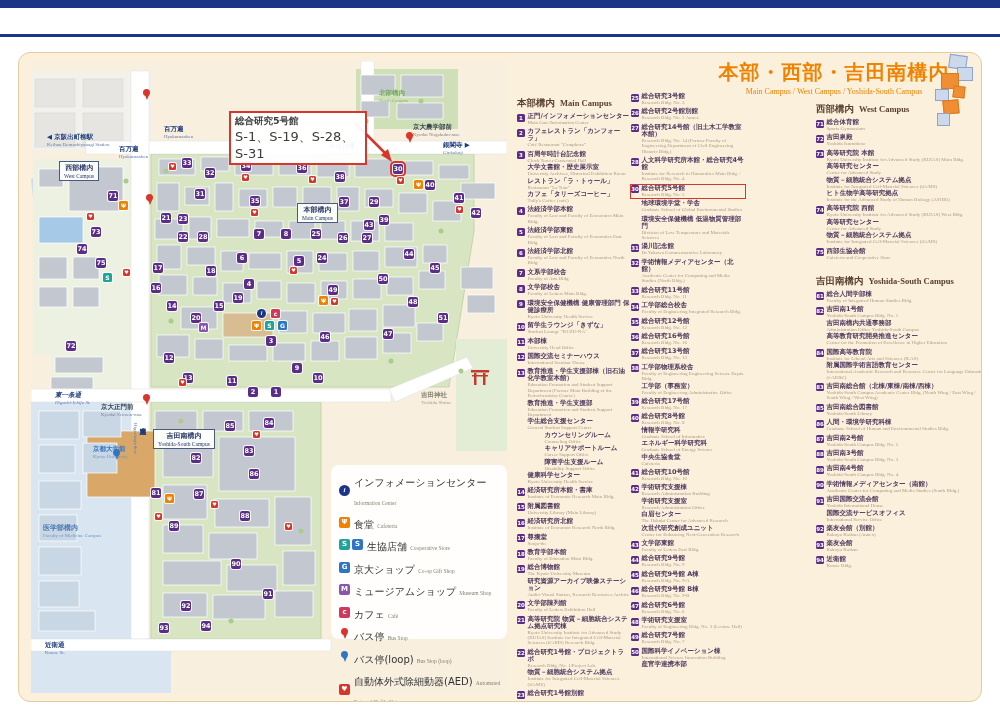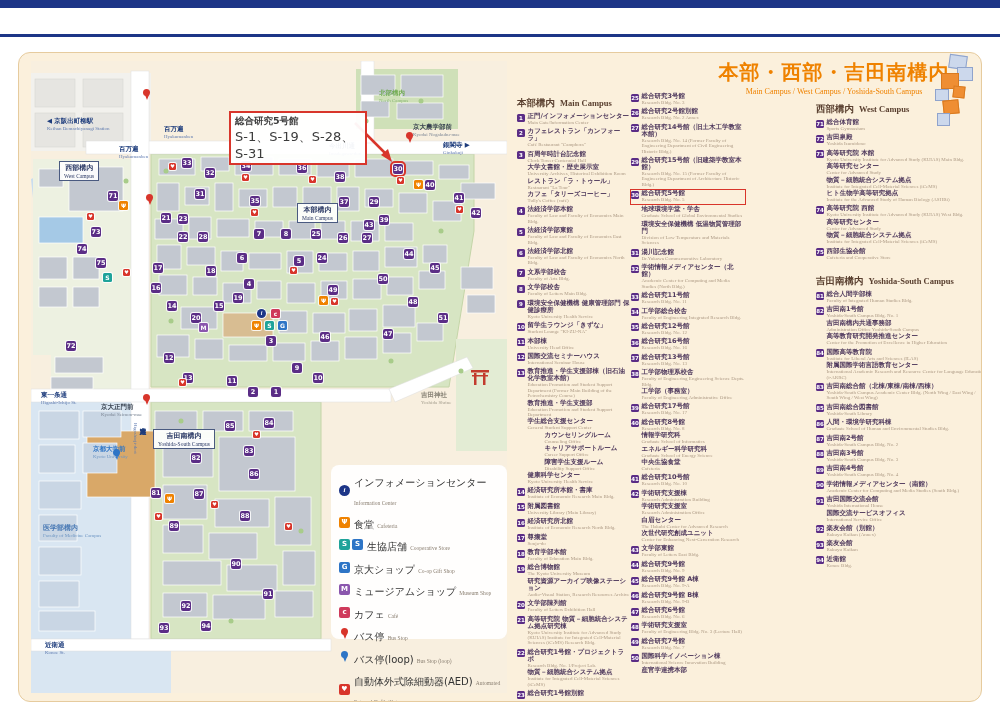--- a/index.html
+++ b/index.html
@@ -351,21 +351,21 @@
           <div class="mic food" style="left: 221px; top: 260px;">Ψ</div>
           <div class="mic shopT" style="left: 234px; top: 260px;">S</div>
           <div class="mic gift" style="left: 247px; top: 260px;">G</div>
           <div class="mic museum" style="left: 168px; top: 262px;">M</div>
           <div class="mic shopT" style="left: 72px; top: 212px;">S</div>
           <div class="pin pinr" style="left: 112px; top: 28px;"></div>
           <div class="pin pinr" style="left: 115px; top: 133px;"></div>
           <div class="pin pinr" style="left: 375px; top: 71px;"></div>
           <div class="pin pinr" style="left: 112px; top: 333px;"></div>
           <div class="pin pinb" style="left: 82px; top: 388px;"></div>
-          <div class="lab " style="left: 16px; top: 56px;">
+          <div class="lab " style="left: 16px; top: 72px;">
             <div class="jp">◀ 京阪出町柳駅</div>
             <div class="en">Keihan Demachiyanagi Station</div>
           </div>
           <div class="lab " style="left: 133px; top: 64px;">
             <div class="jp">百万遍</div>
             <div class="en">Hyakumanben</div>
           </div>
           <div class="lab " style="left: 88px; top: 84px;">
             <div class="jp">百万遍</div>
             <div class="en">Hyakumanben</div>
@@ -395,21 +395,21 @@
             <div class="en">Main Campus</div>
           </div>
           <div class="lab boxed" style="left: 122px; top: 368px;">
             <div class="jp">吉田南構内</div>
             <div class="en">Yoshida-South Campus</div>
           </div>
           <div class="lab streetv" style="left: 102px; top: 362px;">
             <div class="jp">東大路通</div>
             <div class="en">Higashioji-dori</div>
           </div>
-          <div class="lab " style="left: 10px; top: 330px;">
+          <div class="lab " style="left: 24px; top: 330px; font-style: italic;">
             <div class="jp">東一条通</div>
             <div class="en">Higashi-Ichijo St.</div>
           </div>
           <div class="lab " style="left: 14px; top: 580px;">
             <div class="jp">近衛通</div>
             <div class="en">Konoe St.</div>
           </div>
           <div class="lab busstop" style="left: 70px; top: 342px;">
             <div class="jp">京大正門前</div>
             <div class="en">Kyodai Seimon-mae</div>
@@ -731,24 +731,24 @@
             </div>
           </div>
           <div class="it">
             <span class="bsq">27</span>
             <div class="txt">
               <div class="jline">総合研究14号館（旧土木工学教室本館）</div>
               <div class="eline">Research Bldg. No. 14 (Former Faculty of Engineering Department of Civil Engineering Historic Bldg.)</div>
             </div>
           </div>
           <div class="it">
-            <span class="bsq">29</span>
-            <div class="txt">
-              <div class="jline">総合研究15号館（旧建築学教室本館）</div>
-              <div class="eline">Research Bldg. No. 15 (Former Faculty of Engineering Department of Architecture Historic Bldg.)</div>
+            <span class="bsq">28</span>
+            <div class="txt">
+              <div class="jline">人文科学研究所本館・総合研究4号館</div>
+              <div class="eline">Institute for Research in Humanities Main Bldg. / Research Bldg. No. 4</div>
             </div>
           </div>
           <div class="it hl">
             <span class="bsq">30</span>
             <div class="txt">
               <div class="jline">総合研究5号館</div>
               <div class="eline">Research Bldg. No. 5</div>
             </div>
           </div>
           <div class="it">

